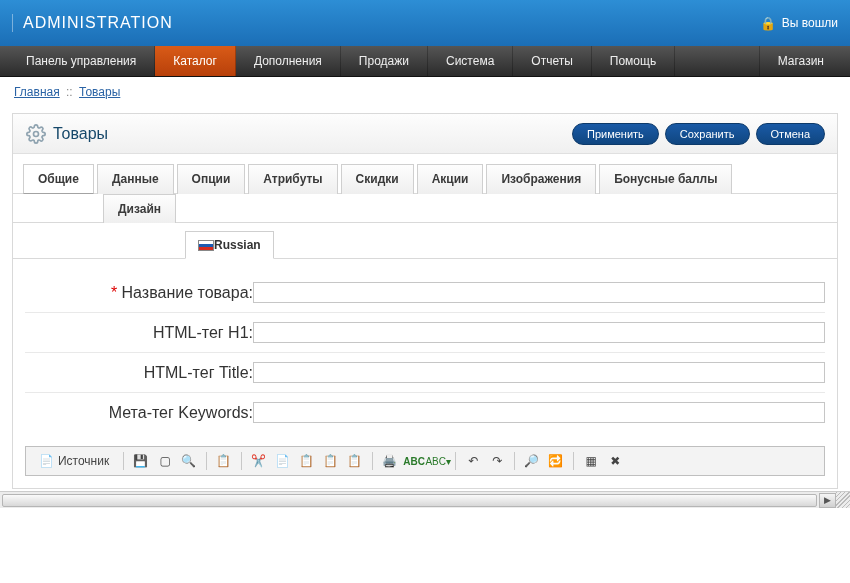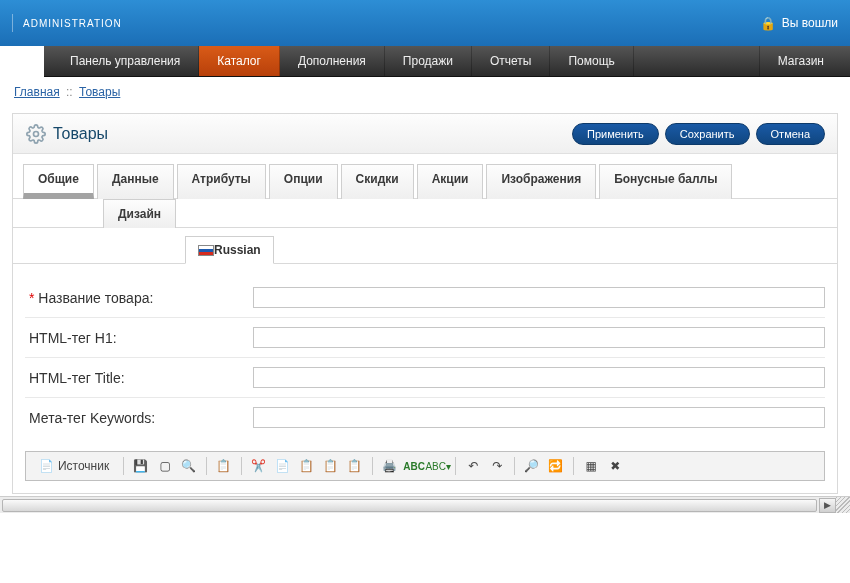--- a/index.html
+++ b/index.html
@@ -9,33 +9,32 @@
 .top-header {
   height: 46px;
   background: linear-gradient(#2d8ed5, #1b6eb6);
   display: flex;
   align-items: center;
   padding: 0 12px;
   color: #fff;
 }
 .logo { font-size: 20px; font-weight: bold; display: flex; align-items: center; gap: 10px; }
 .logo-divider { width: 1px; height: 18px; background: rgba(255,255,255,0.4); }
-.logo-sub { font-size: 10px; font-weight: normal; letter-spacing: 1px; }
+.logo-sub { font-size: 16px; font-weight: normal; letter-spacing: 1px; }
 .header-spacer { flex: 1; }
 .login-status { font-size: 12px; display: flex; align-items: center; gap: 5px; }
 
 
 .menu-bar {
   height: 31px;
   background: linear-gradient(#555, #2b2b2b);
   display: flex;
   align-items: stretch;
   padding: 0 8px;
   border-bottom: 1px solid #111;
-  margin-left: 44px;
 }
 .menu-item {
   display: flex;
   align-items: center;
   padding: 0 18px;
   color: #eee;
   font-size: 12px;
   cursor: pointer;
   border-right: 1px solid rgba(0,0,0,0.25);
 }
@@ -97,21 +96,21 @@
   padding: 7px 14px;
   font-size: 12px;
   font-weight: bold;
   color: #3a3a3a;
   cursor: pointer;
   margin-right: 3px;
   margin-bottom: -1px;
 }
 .tab.active {
   background: #fff;
-  border-bottom: 6px solid #a3a3a3;
+  border-bottom: 1px solid #a3a3a3;
   position: relative;
   z-index: 2;
 }
 
 .tabs-row2 {
   display: flex;
   padding: 0 10px 0 90px;
   border-bottom: 1px solid #d9d9d9;
 }
 .tabs-row2 .tab { font-weight: bold; margin-right: 7px; }
@@ -143,23 +142,24 @@
 .form-area { padding: 14px 12px 8px 12px; }
 .form-row {
   display: flex;
   align-items: center;
   padding: 9px 0;
   border-bottom: 1px solid #e9e9e9;
 }
 .form-row:last-of-type { border-bottom: none; }
 .form-label {
   width: 228px;
-  font-size: 14px;
+  font-size: 16px;
   color: #333;
   padding-left: 4px;
+  text-align: right;
 }
 .req { color: #d00; }
 .form-input {
   flex: 1;
   height: 21px;
   border: 1px solid #c6c6c6;
   padding: 2px 4px;
   font-size: 12px;
 }
 .form-textarea {
@@ -251,20 +251,21 @@
     <span class="lock-icon">🔒</span>
     <span>Вы вошли</span>
   </div>
 </div>
 
 <div class="menu-bar">
   <div class="menu-item">Панель управления</div>
   <div class="menu-item active">Каталог</div>
   <div class="menu-item">Дополнения</div>
   <div class="menu-item">Продажи</div>
+  <div class="menu-item">Система</div>
   <div class="menu-item">Отчеты</div>
   <div class="menu-item">Помощь</div>
   <div class="menu-item menu-spacer"></div>
   <div class="menu-item menu-right">Магазин</div>
 </div>
 
 <div class="breadcrumb">
   <a>Главная</a>
   <span class="bc-sep">::</span>
   <a>Товары</a>
@@ -281,22 +282,22 @@
     <span class="page-title">Товары</span>
     <div class="page-header-spacer"></div>
     <button class="btn">Применить</button>
     <button class="btn">Сохранить</button>
     <button class="btn">Отмена</button>
   </div>
 
   <div class="tabs-row">
     <div class="tab active">Общие</div>
     <div class="tab">Данные</div>
+    <div class="tab">Опции</div>
     <div class="tab">Атрибуты</div>
-    <div class="tab">Опции</div>
     <div class="tab">Скидки</div>
     <div class="tab">Акции</div>
     <div class="tab">Изображения</div>
     <div class="tab">Бонусные баллы</div>
   </div>
   <div class="tabs-row2">
     <div class="tab">Дизайн</div>
   </div>
 
   <div class="lang-tabs">

